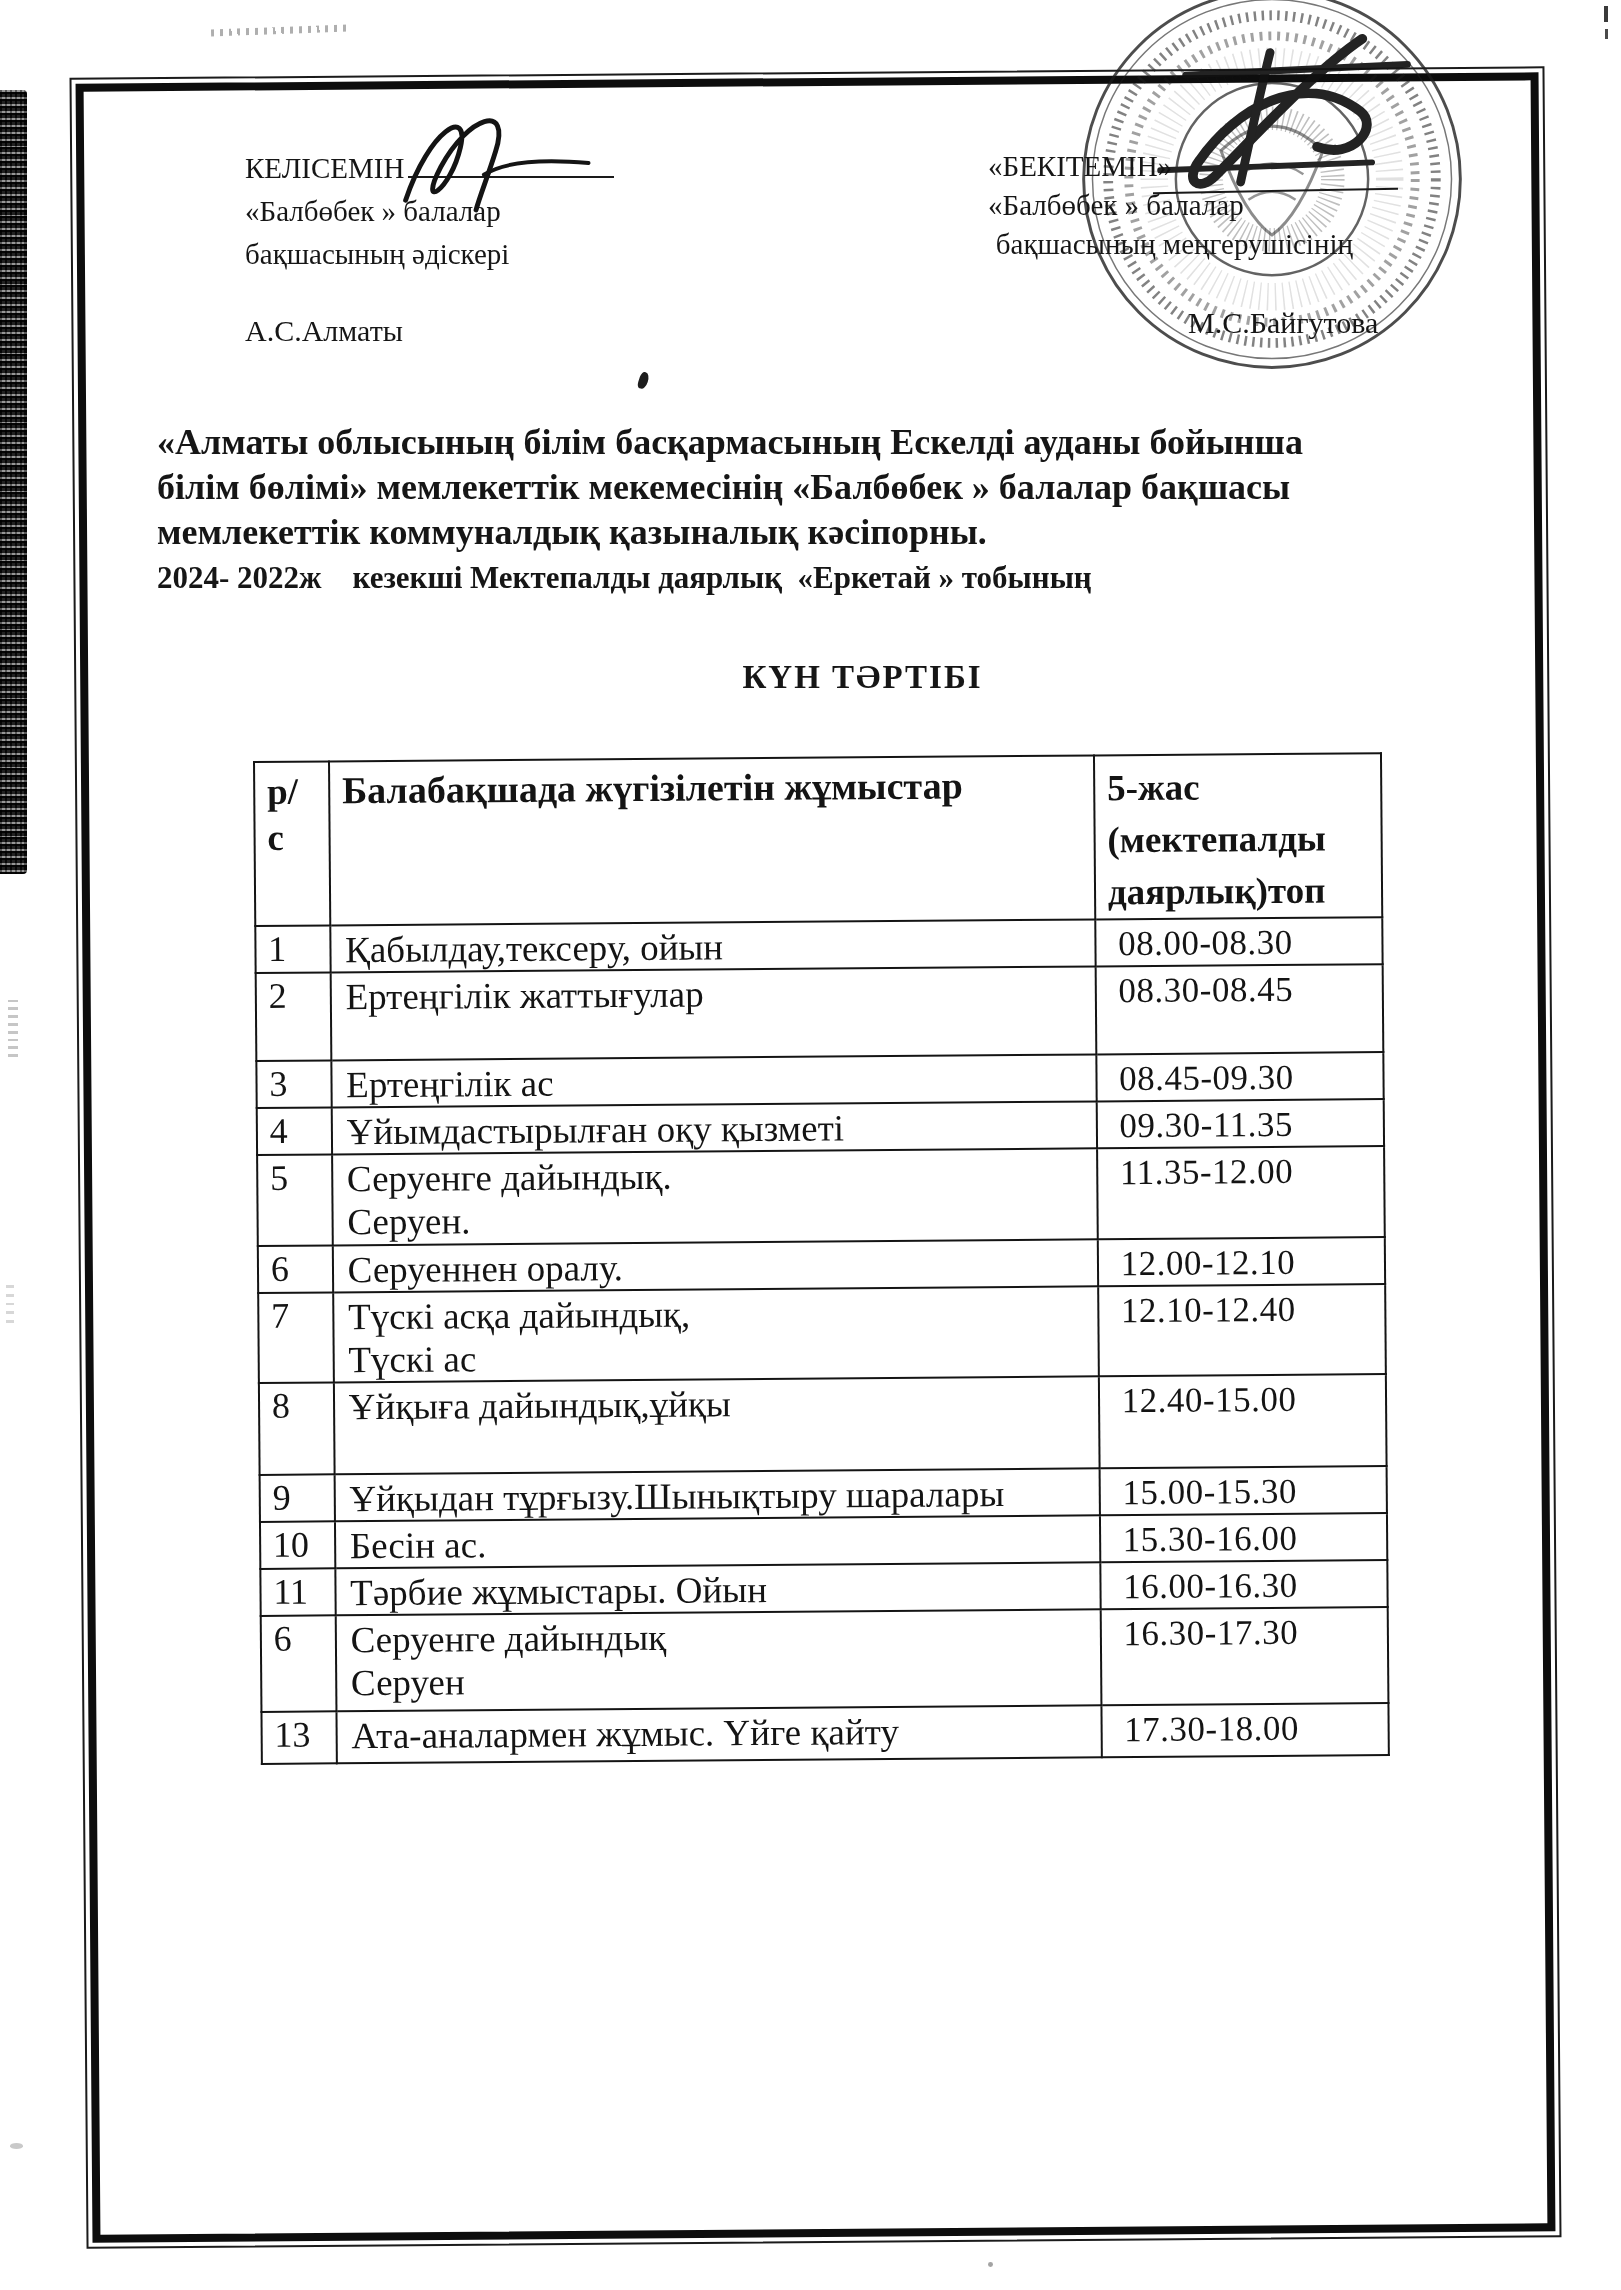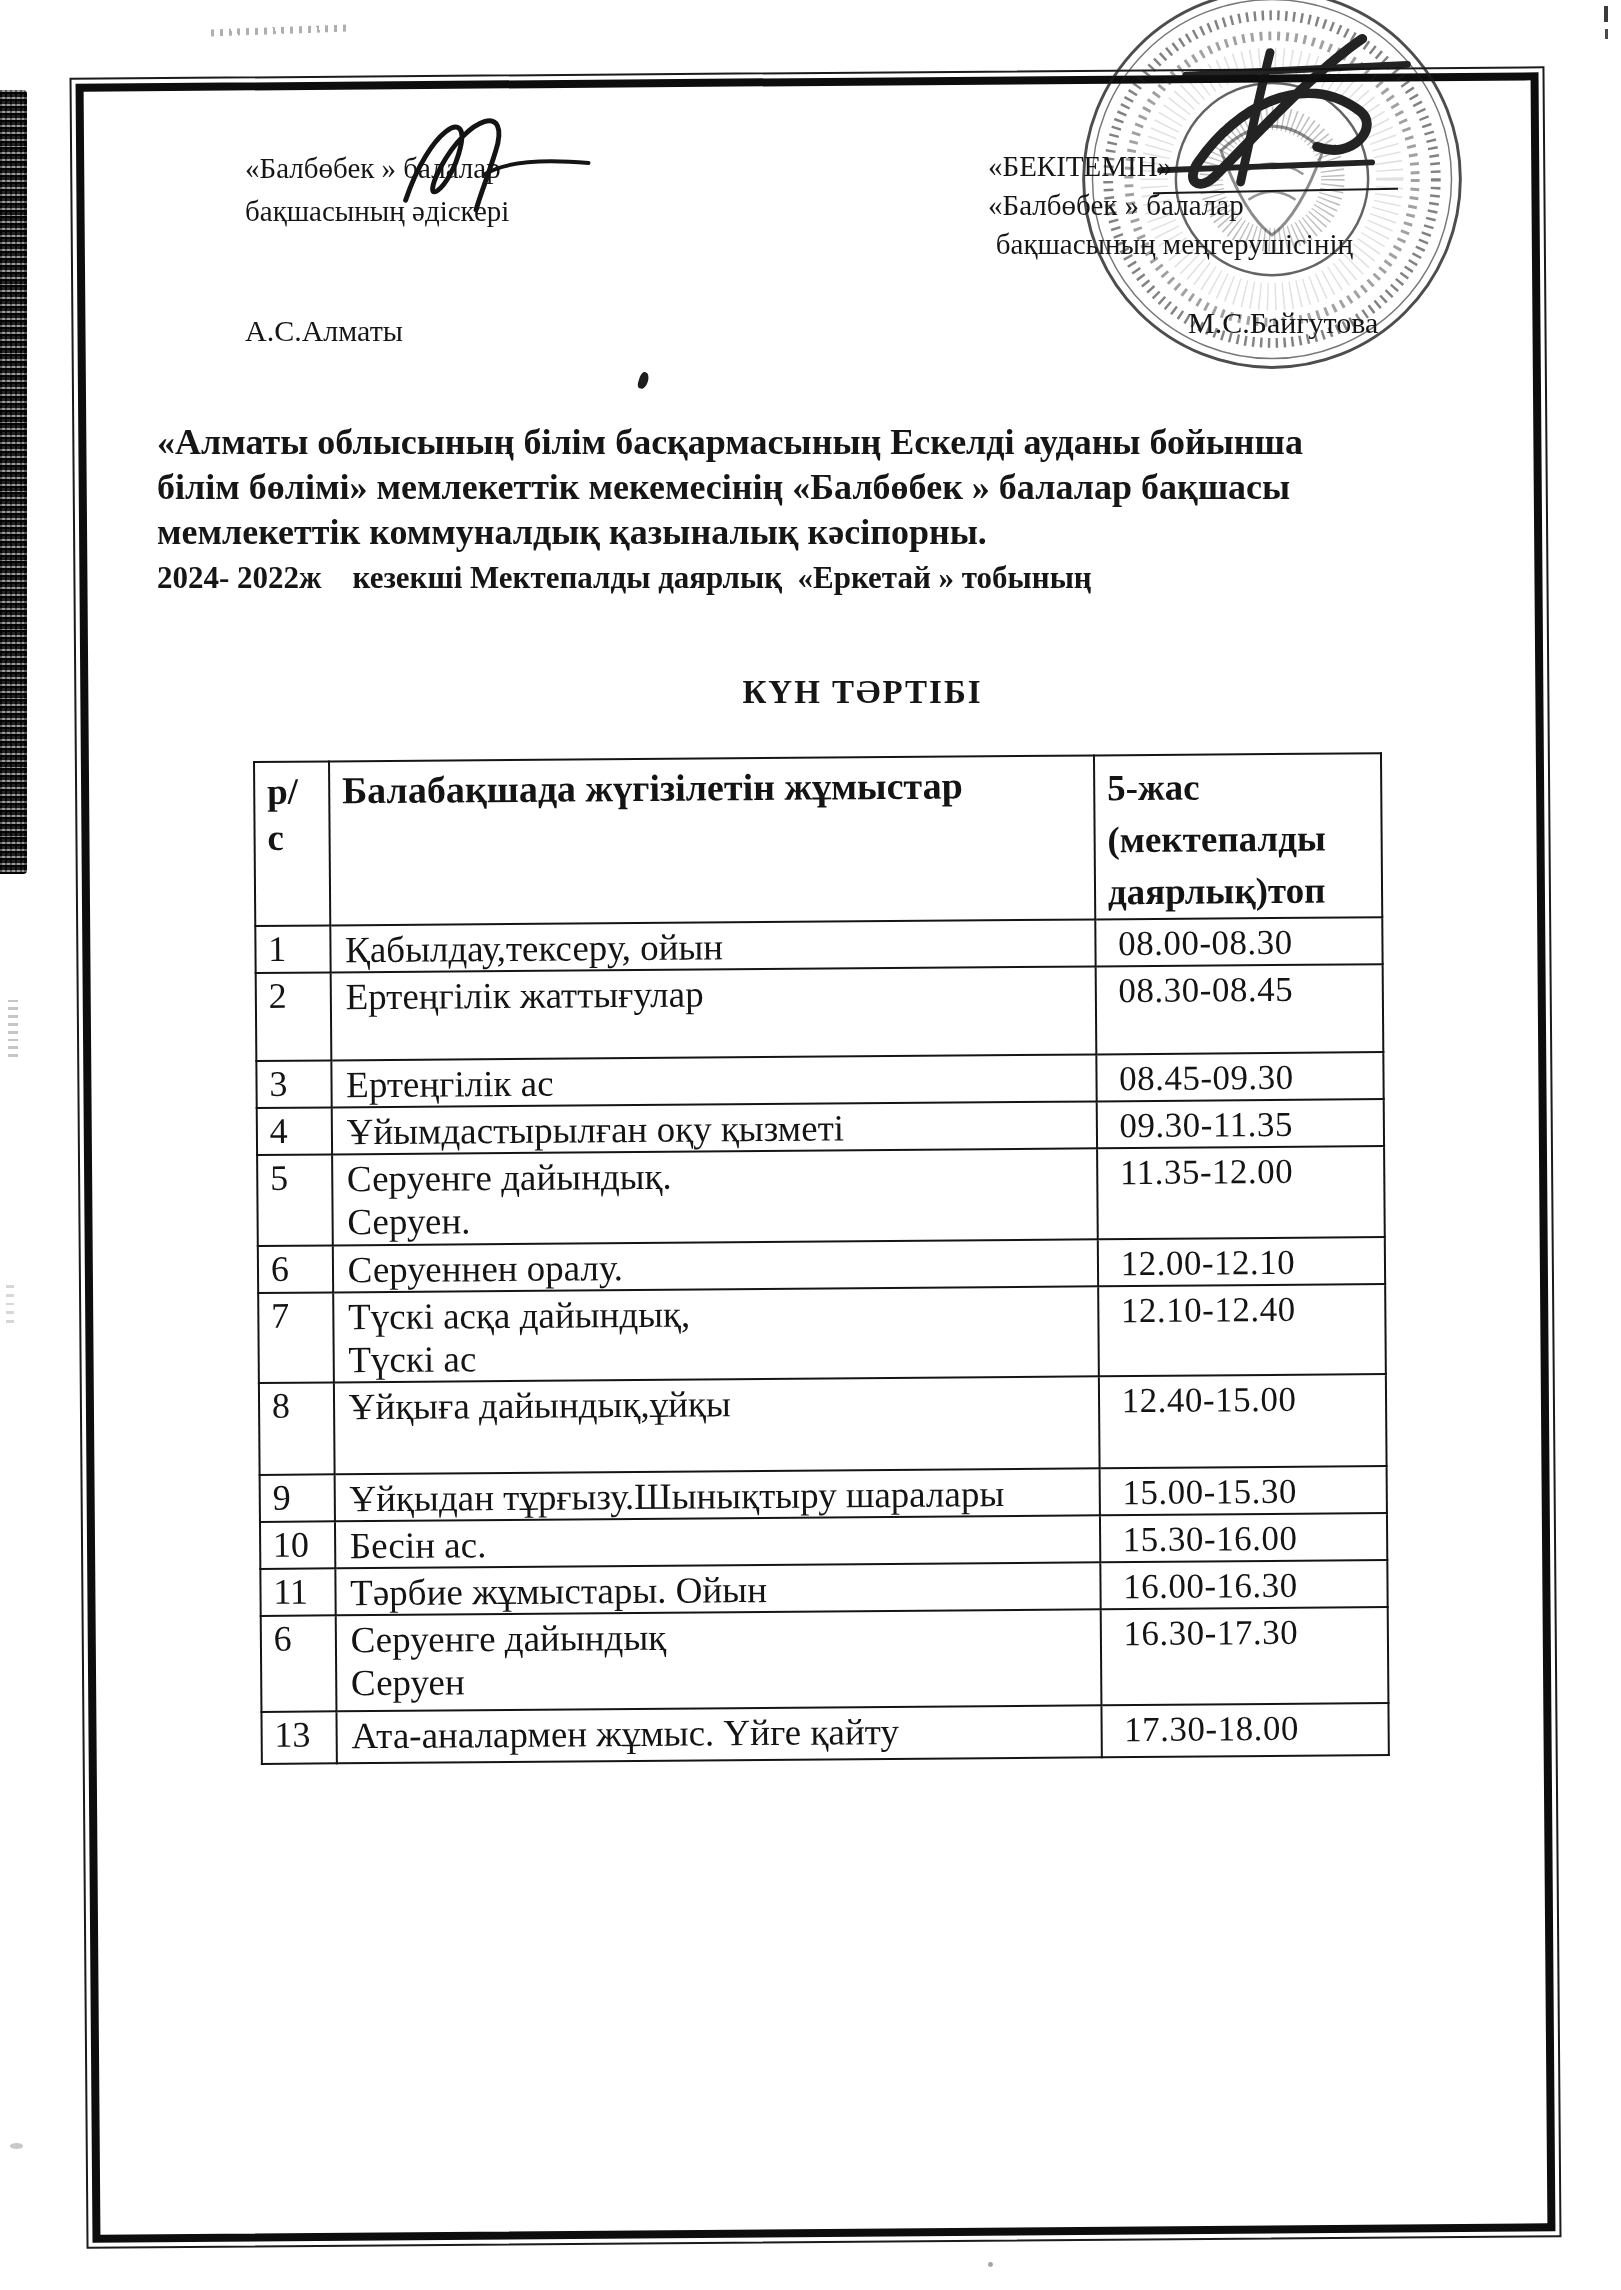--- a/index.html
+++ b/index.html
@@ -48,21 +48,21 @@
   .name-right{left:1188px;top:306px;}
   .sig-left{position:absolute;left:388px;top:102px;}
   .right-underline{position:absolute;left:1153px;top:190px;width:245px;height:0;
     border-top:2.9px solid #191919;transform:rotate(-1.1deg);}
   .stamp{position:absolute;left:1066px;top:-21.6px;opacity:.92;}
 
   
   .title-block{position:absolute;left:157px;top:420px;width:1411px;text-align:left;font-weight:bold;}
   .title-line{font-size:36px;line-height:45px;}
   .title-sub{font-size:31px;margin-top:4.9px;white-space:pre-wrap;}
-  .section-heading{position:absolute;left:157px;top:674px;width:1411px;text-align:center;
+  .section-heading{position:absolute;left:157px;top:659px;width:1411px;text-align:center;
     font-size:33px;font-weight:bold;letter-spacing:2px;}
 
   
   .schedule-wrap{position:absolute;left:253px;top:761px;transform:rotate(-0.45deg);transform-origin:0 0;}
   table.schedule{border-collapse:collapse;table-layout:fixed;width:1127px;color:#141414;}
   .schedule th,.schedule td{
     border:2.9px solid #141414;border-left-width:2px;border-right-width:2px;
     vertical-align:top;text-align:left;overflow:hidden;
   }
   .schedule thead tr{height:151px;}
@@ -83,20 +83,21 @@
 <div class="speck mark-tr2"></div>
 <div class="speck apostrophe-mark"></div>
 <div class="speck speck-a"></div>
 <div class="speck speck-b"></div>
 <div class="speck speck-c"></div>
 <div class="speck speck-d"></div>
 
 <div class="frame"></div>
 
 <div class="approval approval-left">
+  <div><span>КЕЛІСЕМІН</span><span class="uline"></span></div>
   <div>«Балбөбек » балалар</div>
   <div>бақшасының  әдіскері</div>
 </div>
 <div class="approver-name name-left">А.С.Алматы</div>
 
 <svg class="sig-left" width="225" height="123" viewBox="0 0 230 125">
   <path d="M18 100 C42 28 84 4 74 46 C64 90 30 112 54 66 C82 14 126 0 110 50 C102 76 94 95 90 110" fill="none" stroke="#141414" stroke-width="5" stroke-linecap="round"></path>
   <path d="M98 74 C120 60 160 58 205 62" fill="none" stroke="#141414" stroke-width="4" stroke-linecap="round"></path>
 </svg>
 

